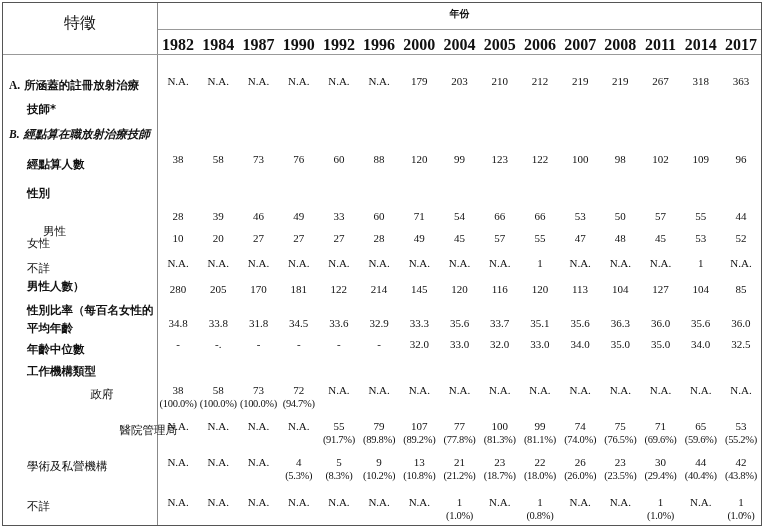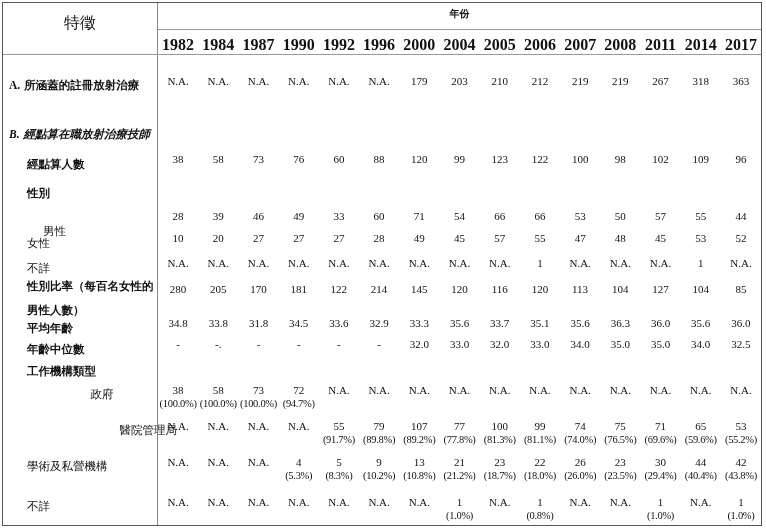--- a/index.html
+++ b/index.html
@@ -51,21 +51,21 @@
       <span>2006</span>
       <span>2007</span>
       <span>2008</span>
       <span>2011</span>
       <span>2014</span>
       <span>2017</span>
     </div>
 
   <div id="body">
       <div class="row">
-        <div class="lab sec" style="top: 70px;"><span class="pfx">A.</span><span>所涵蓋的註冊放射治療</span></div>
+        <div class="lab sec" style="top: 70px;"><span class="pfx">A.</span><span>所涵蓋的註冊放射治療</span><span class="cont">技師*</span></div>
         <div class="vals" style="top: 72px;">
           <div class="c"><span>N.A.</span></div>
           <div class="c"><span>N.A.</span></div>
           <div class="c"><span>N.A.</span></div>
           <div class="c"><span>N.A.</span></div>
           <div class="c"><span>N.A.</span></div>
           <div class="c"><span>N.A.</span></div>
           <div class="c"><span>179</span></div>
           <div class="c"><span>203</span></div>
           <div class="c"><span>210</span></div>
@@ -157,21 +157,21 @@
           <div class="c"><span>N.A.</span></div>
           <div class="c"><span>1</span></div>
           <div class="c"><span>N.A.</span></div>
           <div class="c"><span>N.A.</span></div>
           <div class="c"><span>N.A.</span></div>
           <div class="c"><span>1</span></div>
           <div class="c"><span>N.A.</span></div>
         </div>
       </div>
       <div class="row">
-        <div class="lab bold" style="top: 271px;"><span>性別比率（每百名女性的</span><span style="display: block;">男性人數）</span></div>
+        <div class="lab bold" style="top: 271px;"><span style="display: block;">男性人數）</span><span>性別比率（每百名女性的</span></div>
         <div class="vals" style="top: 280px; justify-content: flex-end;">
           <div class="c"><span>280</span></div>
           <div class="c"><span>205</span></div>
           <div class="c"><span>170</span></div>
           <div class="c"><span>181</span></div>
           <div class="c"><span>122</span></div>
           <div class="c"><span>214</span></div>
           <div class="c"><span>145</span></div>
           <div class="c"><span>120</span></div>
           <div class="c"><span>116</span></div>

